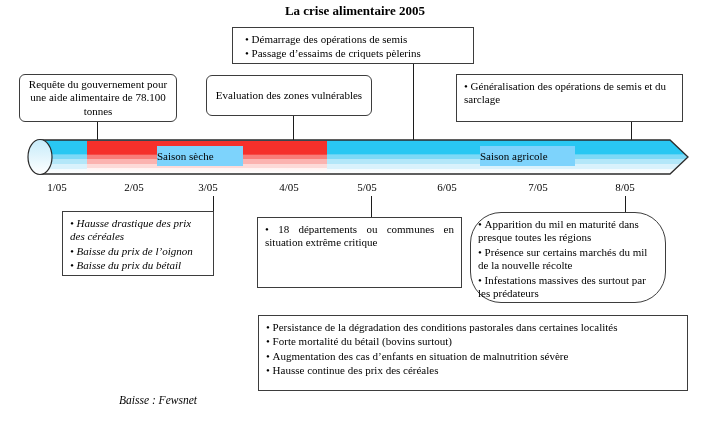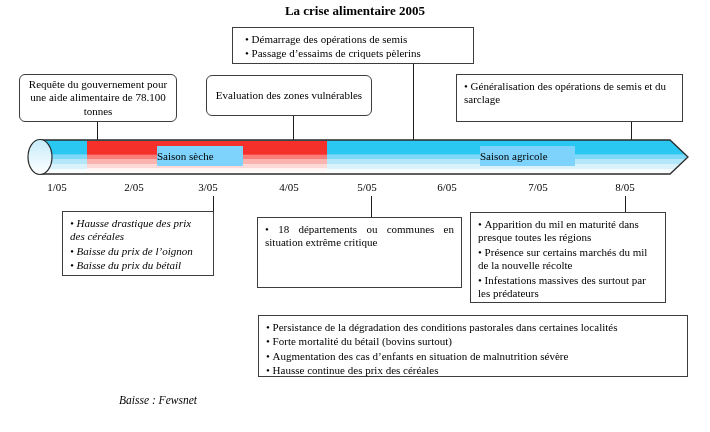--- a/index.html
+++ b/index.html
@@ -106,27 +106,27 @@
   <div class="box" style="left:62px;top:211px;width:152px;height:65px;font-style:italic;">
     <div class="bullet">Hausse drastique des prix des céréales</div>
     <div class="bullet">Baisse du prix de l’oignon</div>
     <div class="bullet">Baisse du prix du bétail</div>
   </div>
 
   <div class="box justify" style="left:257px;top:217px;width:205px;height:71px;">
     <div class="bullet">18 départements ou communes en situation extrême critique</div>
   </div>
 
-  <div class="box" style="left:470px;top:212px;width:196px;height:91px;">
+  <div class="box" style="left:470px;top:212px;width:196px;height:91px;border-radius:31px;">
     <div class="bullet">Apparition du mil en maturité dans presque toutes les régions</div>
     <div class="bullet">Présence sur certains marchés du mil de la nouvelle récolte</div>
     <div class="bullet">Infestations massives des surtout par les prédateurs</div>
   </div>
 
-  <div class="box" style="left:258px;top:315px;width:430px;height:62px;">
+  <div class="box" style="left:258px;top:315px;width:430px;height:76px;">
     <div class="bullet">Persistance de la dégradation des conditions pastorales dans certaines localités</div>
     <div class="bullet">Forte mortalité du bétail (bovins surtout)</div>
     <div class="bullet">Augmentation des cas d’enfants en situation de malnutrition sévère</div>
     <div class="bullet">Hausse continue des prix des céréales</div>
   </div>
 
   <div class="source">Baisse : Fewsnet</div>
 
 </div>
 

